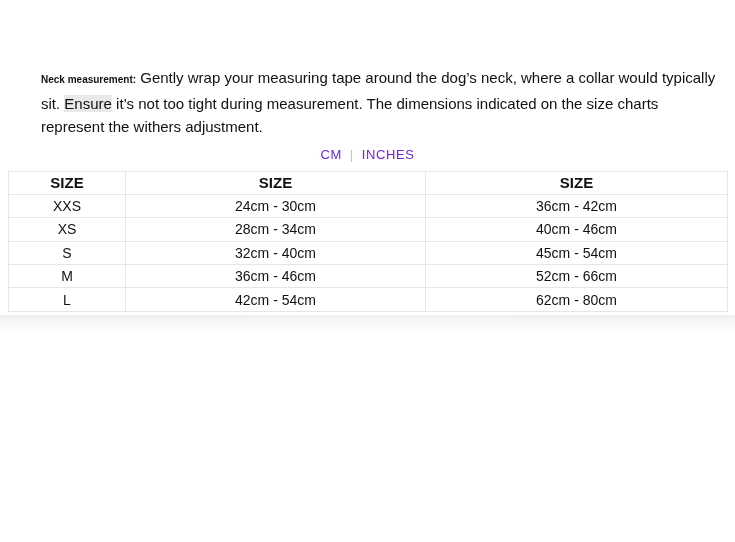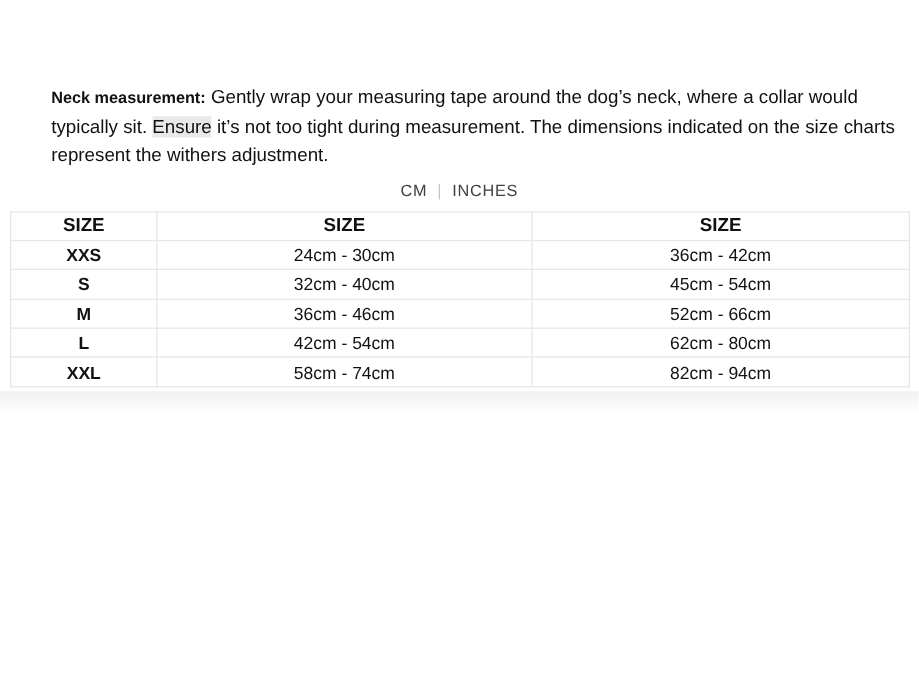--- a/index.html
+++ b/index.html
@@ -14,33 +14,33 @@
     overflow: hidden;
   }
   .guide {
     margin: 66px 18px 0 41px;
     width: 678px;
     font-size: 15px;
     line-height: 23.5px;
   }
   .guide p { margin: 0; }
   .lead-label { font-weight: 700; }
-  .lead-label.small { font-size: 13px; }
+  .lead-label.small { font-size: 10px; }
   .hl { background: #e9e9e9; }
   .unit-toggle {
     margin-top: 8px;
     text-align: center;
     font-size: 13px;
     letter-spacing: 0.6px;
     color: #8e8e8e;
     user-select: none;
   }
   .unit-toggle .unit-option {
     cursor: pointer;
-    color: #404040;
+    color: #6d28d9;
     text-decoration: none;
   }
   .unit-toggle .sep {
     color: #c6c6c6;
     margin: 0 8px;
   }
   table.size-chart {
     border-collapse: collapse;
     table-layout: fixed;
     width: 719px;
@@ -57,21 +57,21 @@
     padding: 0;
     background: #ffffff;
   }
   .size-chart th {
     font-weight: 700;
     font-size: 15px;
   }
   .size-chart td {
     font-size: 14px;
   }
-  .size-chart td.size-cell { font-weight: 700; }
+  .size-chart td.size-cell { font-weight: 400; }
   .shadow-band {
     margin-top: 3px;
     width: 735px;
     height: 17px;
     background: linear-gradient(to bottom, #f0f0f1, #ffffff);
   }
 </style>
 </head>
 <body>
 
@@ -96,35 +96,35 @@
       <th>SIZE</th>
     </tr>
   </thead>
   <tbody>
     <tr>
       <td class="size-cell">XXS</td>
       <td>24cm - 30cm</td>
       <td>36cm - 42cm</td>
     </tr>
     <tr>
+      <td class="size-cell">XS</td>
+      <td>28cm - 34cm</td>
+      <td>40cm - 46cm</td>
+    </tr>
+    <tr>
       <td class="size-cell">S</td>
       <td>32cm - 40cm</td>
       <td>45cm - 54cm</td>
     </tr>
     <tr>
       <td class="size-cell">M</td>
       <td>36cm - 46cm</td>
       <td>52cm - 66cm</td>
     </tr>
     <tr>
       <td class="size-cell">L</td>
       <td>42cm - 54cm</td>
       <td>62cm - 80cm</td>
     </tr>
-    <tr>
-      <td class="size-cell">XXL</td>
-      <td>58cm - 74cm</td>
-      <td>82cm - 94cm</td>
-    </tr>
   </tbody>
 </table>
 
 <div class="shadow-band"></div>
 
 </body></html>

